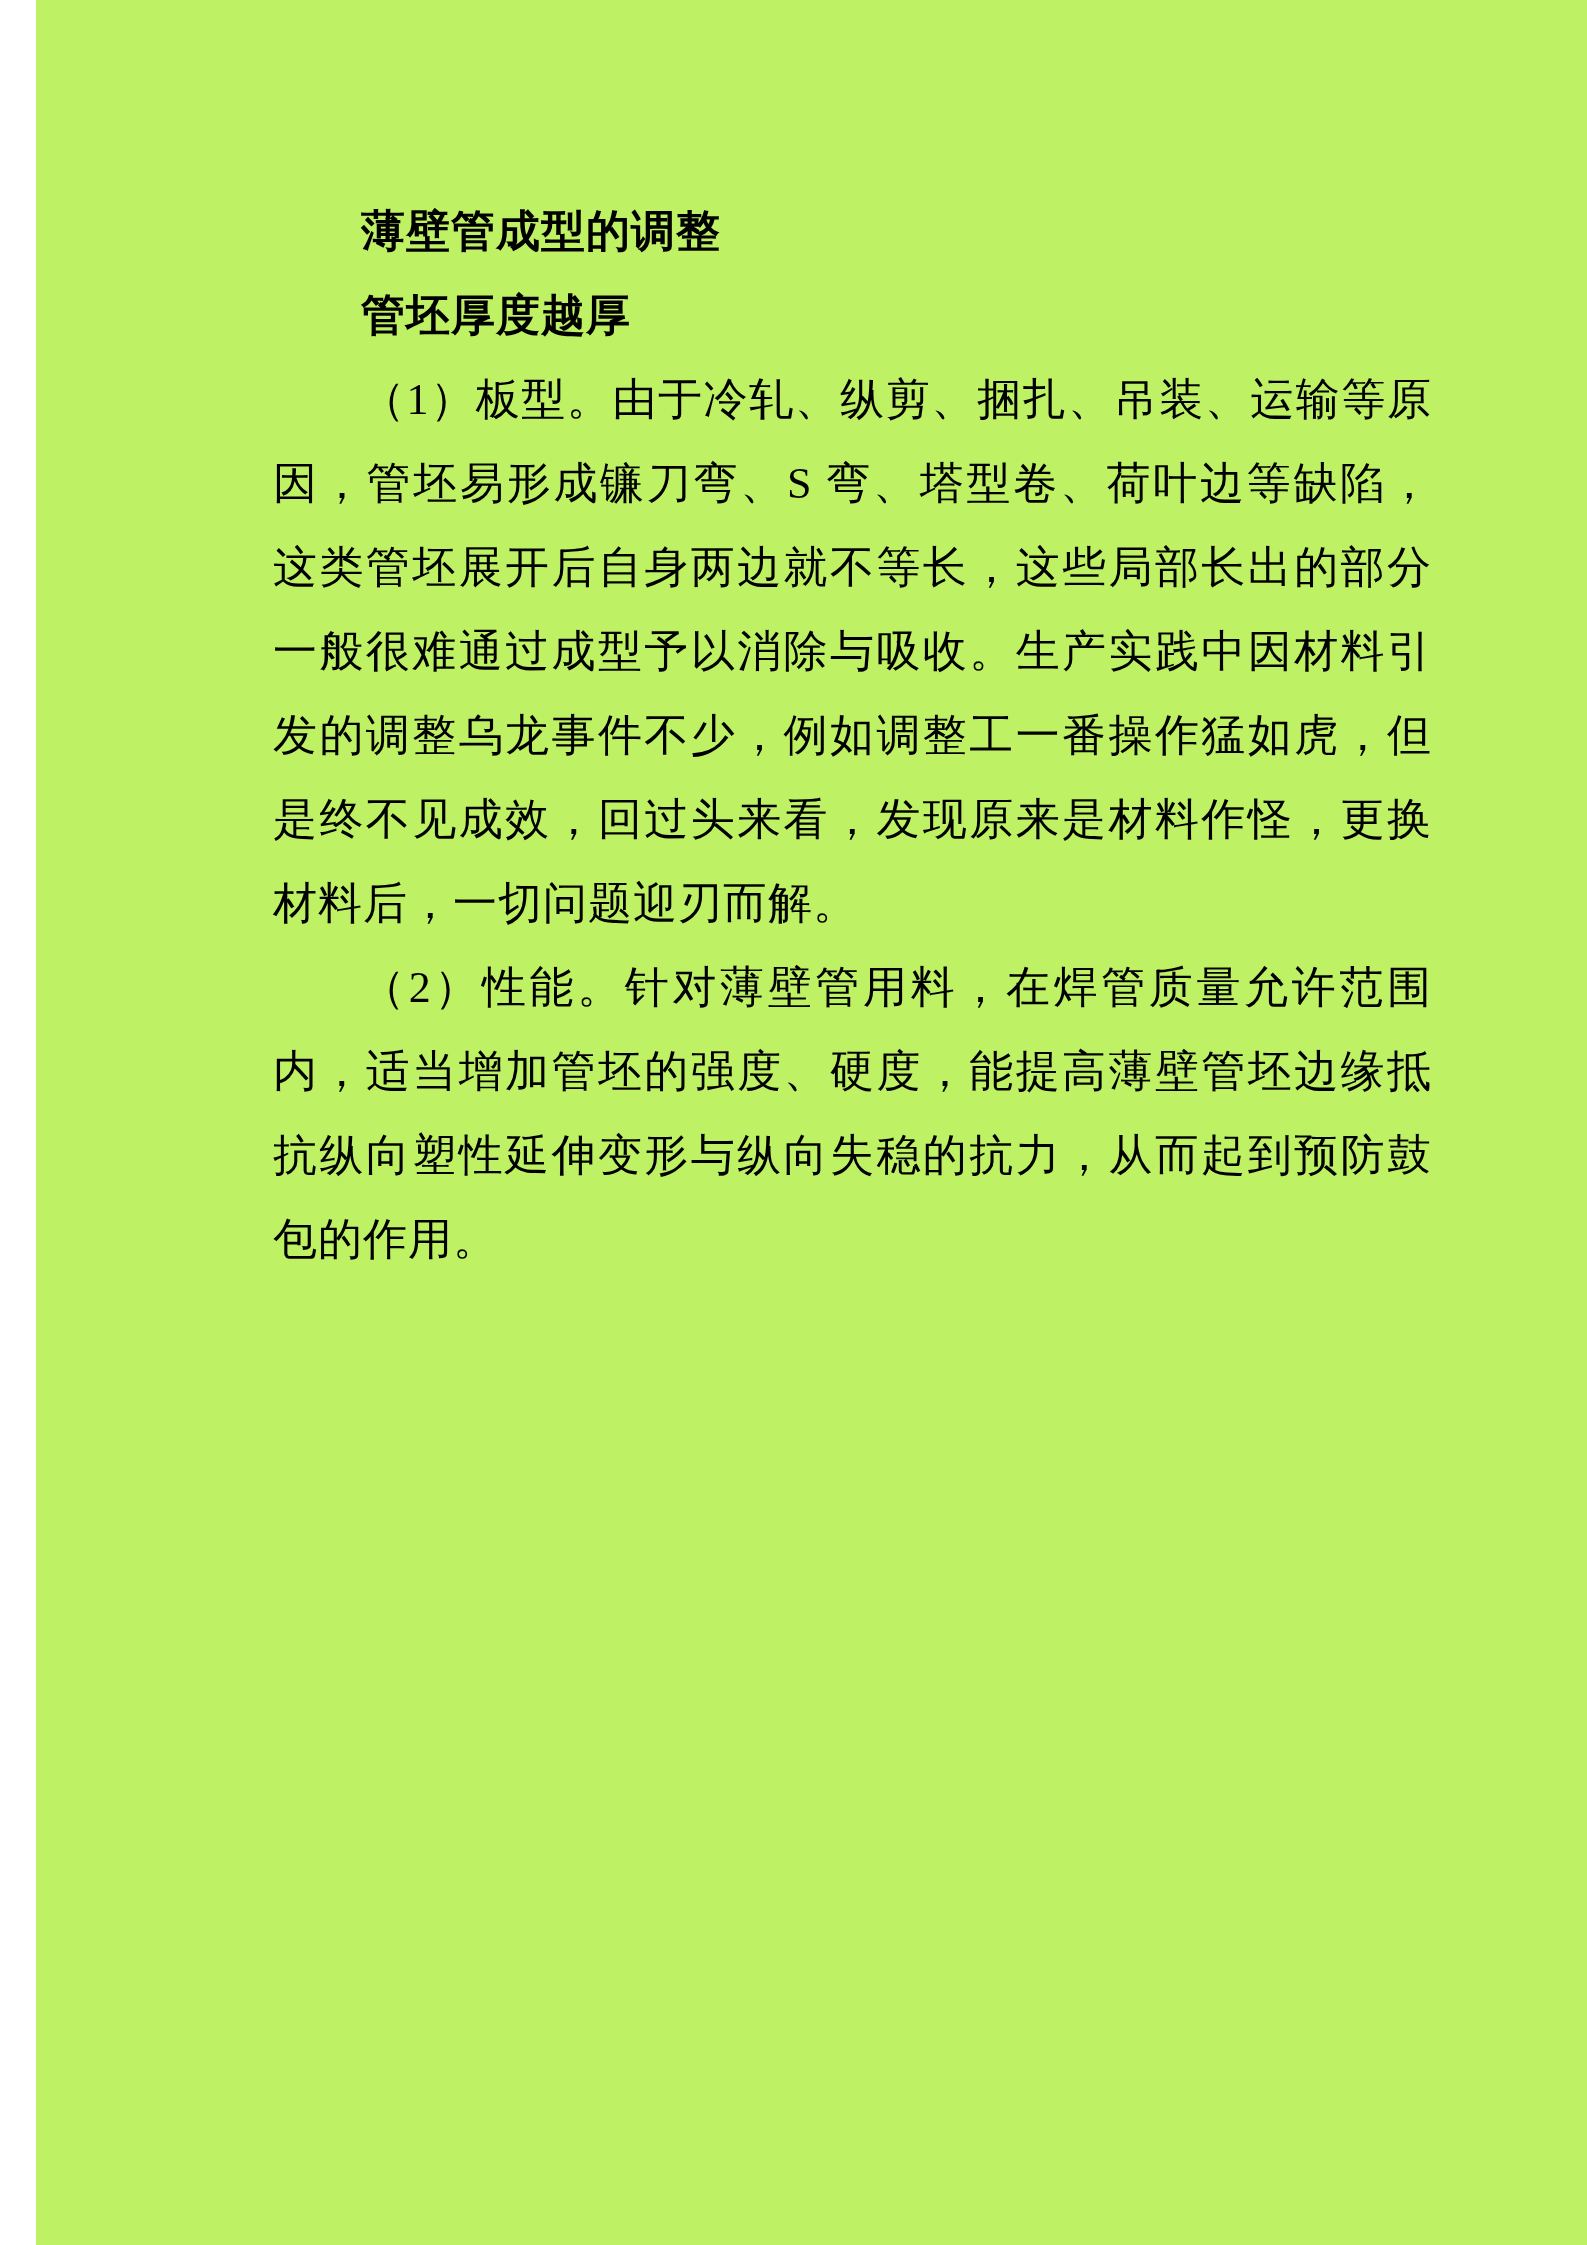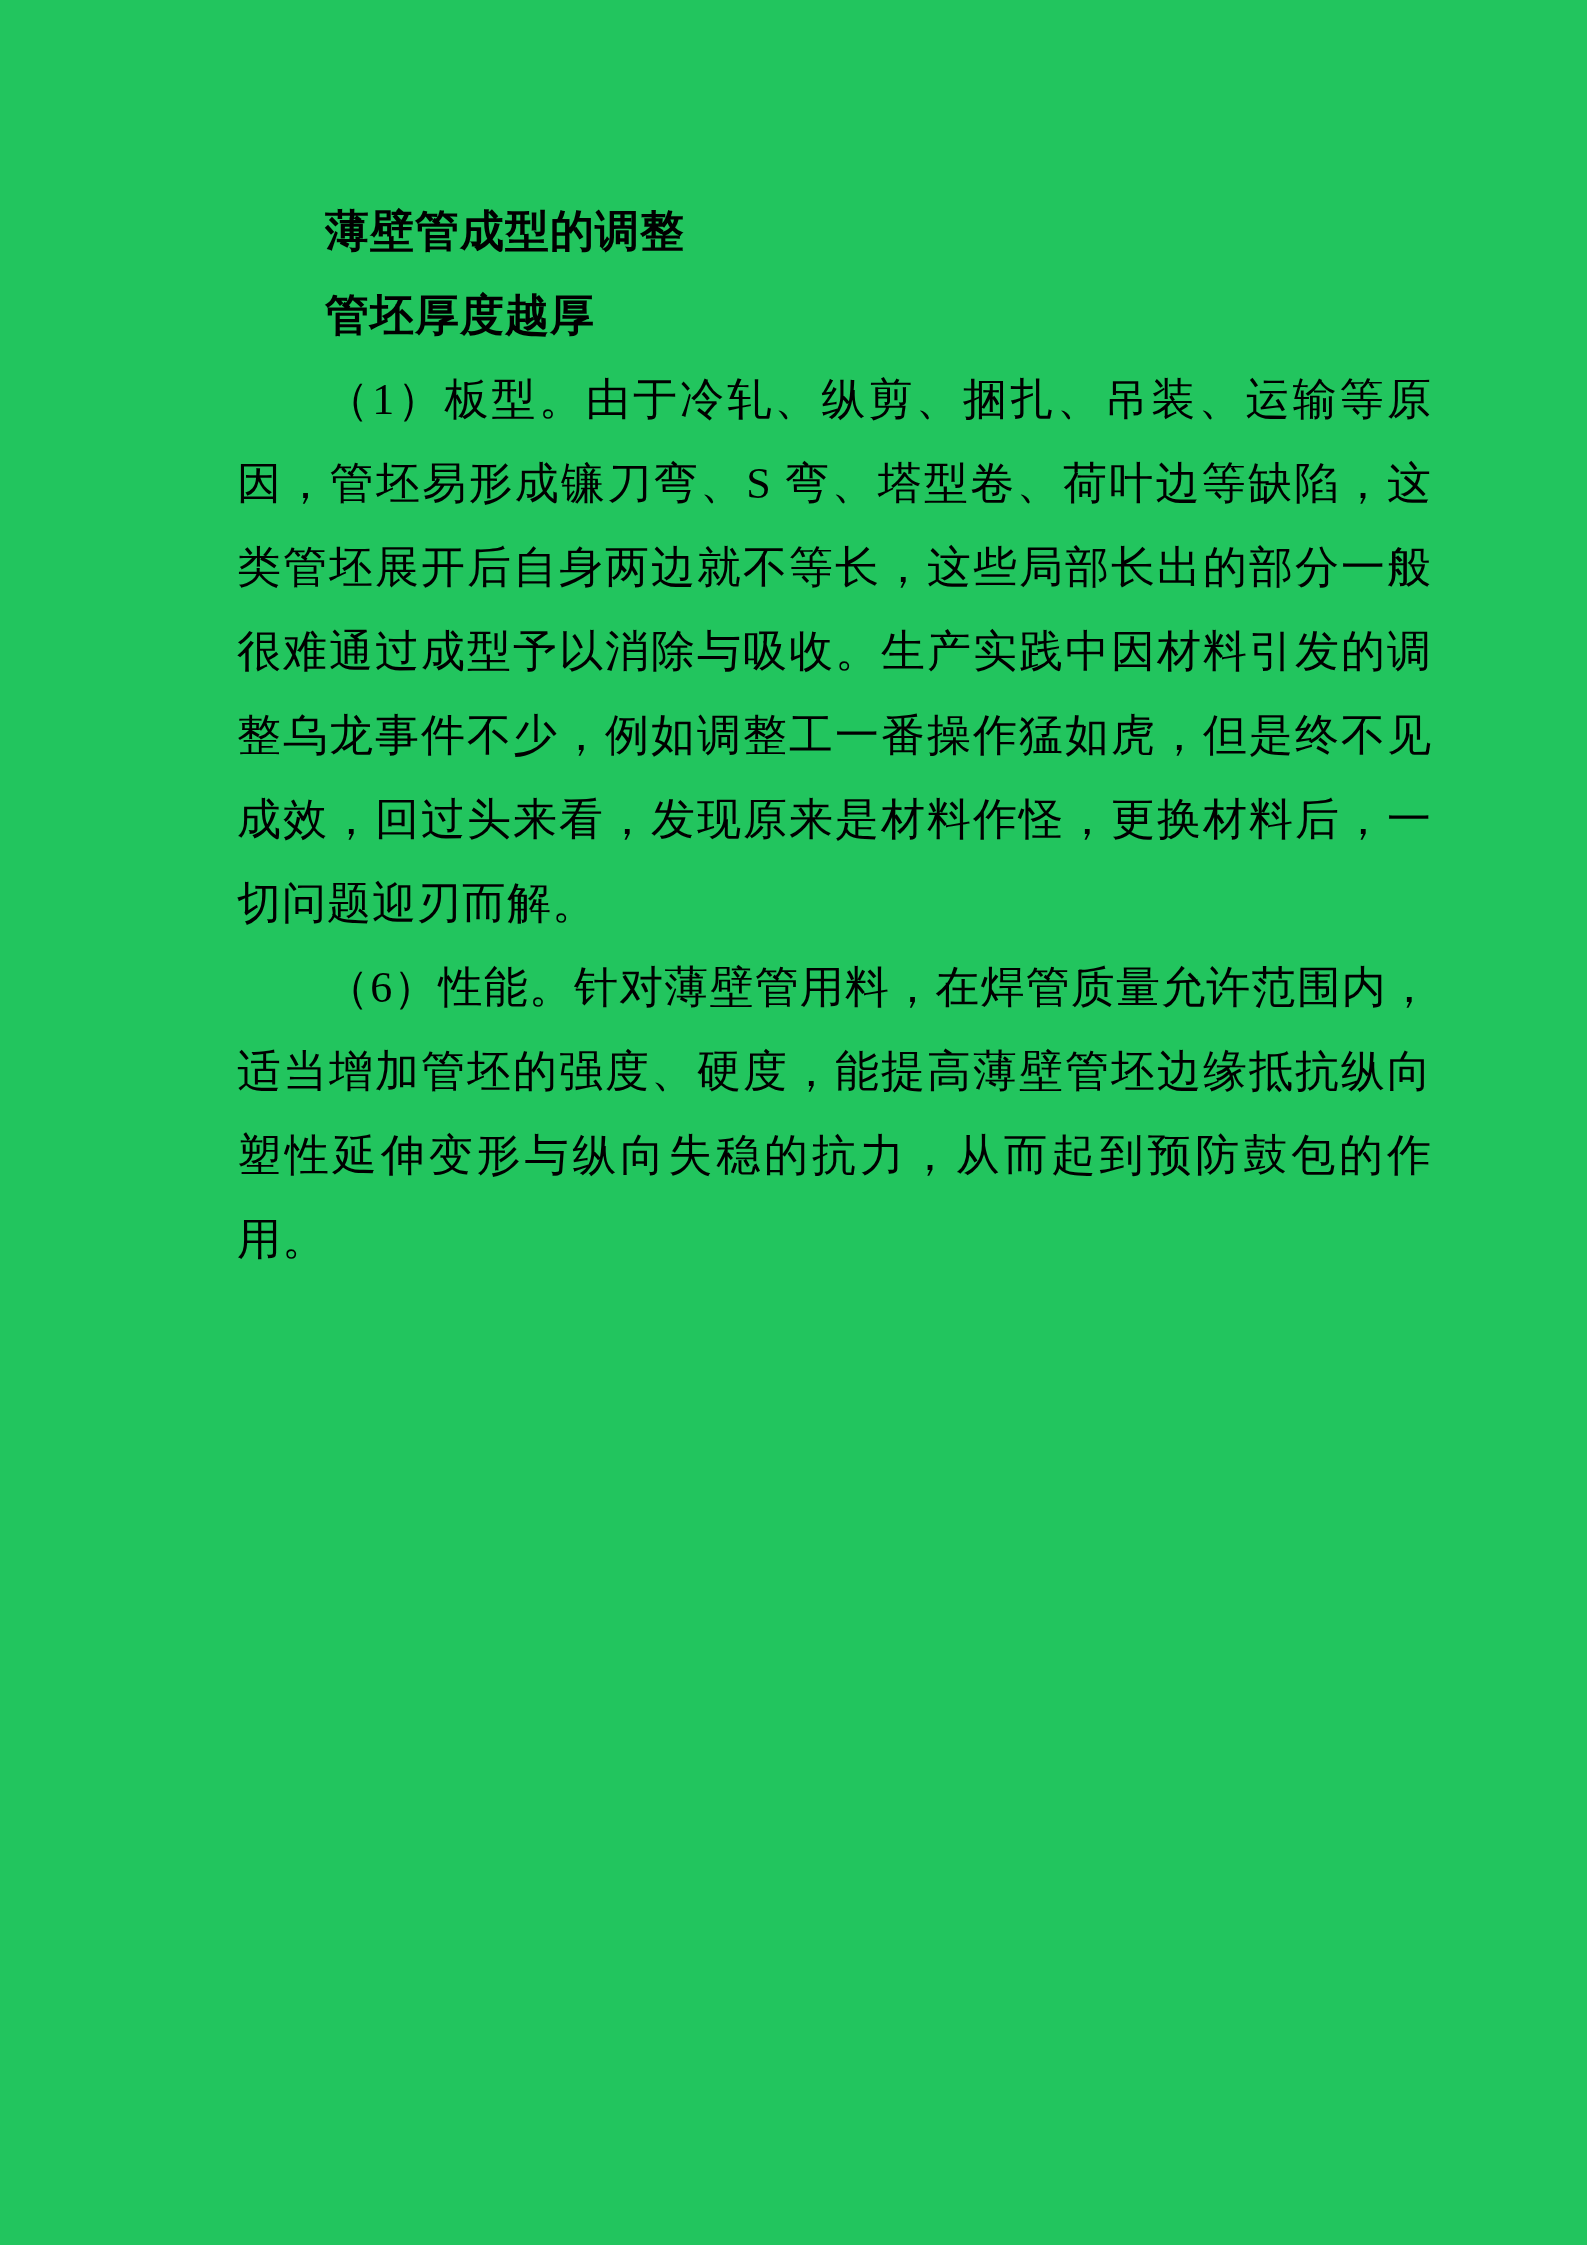--- a/index.html
+++ b/index.html
@@ -8,22 +8,23 @@
     width: 1587px;
     height: 2245px;
     position: relative;
     font-family: "Liberation Serif", "DejaVu Serif", serif;
     color: #000000;
     overflow: hidden;
   }
   .page {
     position: absolute;
     inset: 0;
-    background: #22c55e;
+    background: #bef264;
     padding: 190px 155px 0 237px;
+    margin-left: 36px;
   }
   .doc-text {
     font-size: 44px;
     line-height: 84px;
     text-align: justify;
     text-justify: inter-character;
     text-indent: 2em;
     letter-spacing: 1px;
   }
   h1.doc-text, h2.doc-text {
@@ -37,16 +38,16 @@
 
 <div class="page">
 
   <h1 class="doc-text">薄壁管成型的调整</h1>
 
 
   <h2 class="doc-text">管坯厚度越厚</h2>
 
   <p class="doc-text">（1）板型。由于冷轧、纵剪、捆扎、吊装、运输等原因，管坯易形成镰刀弯、S 弯、塔型卷、荷叶边等缺陷，这类管坯展开后自身两边就不等长，这些局部长出的部分一般很难通过成型予以消除与吸收。生产实践中因材料引发的调整乌龙事件不少，例如调整工一番操作猛如虎，但是终不见成效，回过头来看，发现原来是材料作怪，更换材料后，一切问题迎刃而解。</p>
 
-  <p class="doc-text">（6）性能。针对薄壁管用料，在焊管质量允许范围内，适当增加管坯的强度、硬度，能提高薄壁管坯边缘抵抗纵向塑性延伸变形与纵向失稳的抗力，从而起到预防鼓包的作用。</p>
+  <p class="doc-text">（2）性能。针对薄壁管用料，在焊管质量允许范围内，适当增加管坯的强度、硬度，能提高薄壁管坯边缘抵抗纵向塑性延伸变形与纵向失稳的抗力，从而起到预防鼓包的作用。</p>
 
 
 </div>
 
 </body></html>

